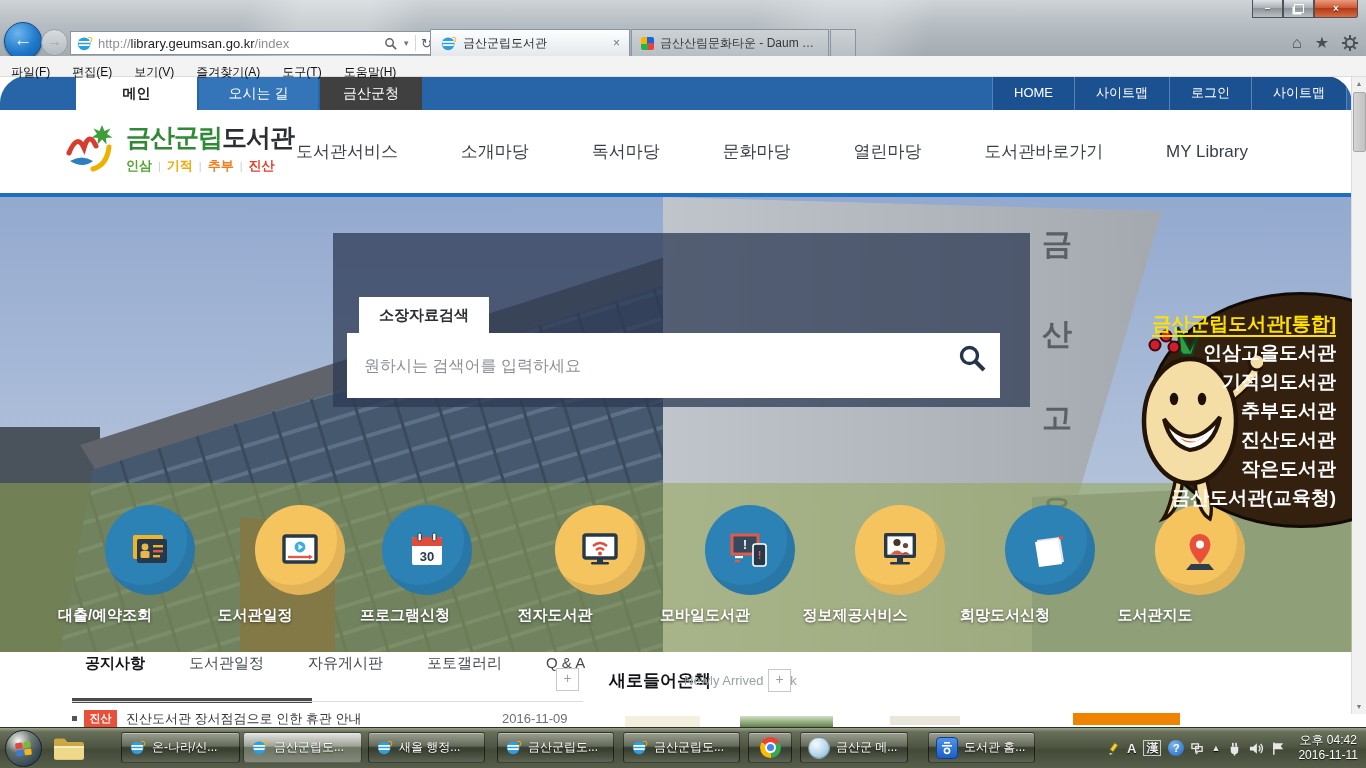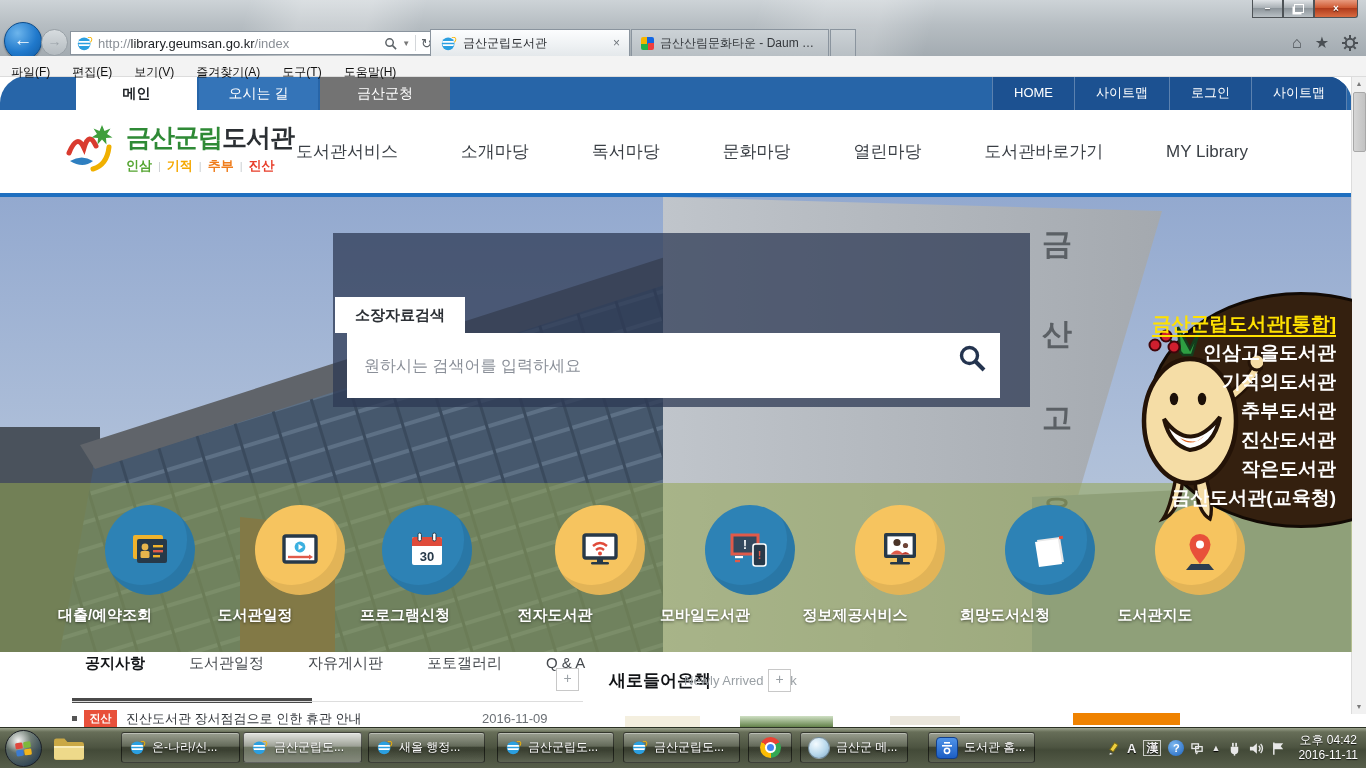--- a/index.html
+++ b/index.html
@@ -43,21 +43,21 @@
     background:conic-gradient(#1266e3 0 25%,#ef3e3e 0 50%,#24b24a 0 75%,#f5b500 0);}
   .menubar{position:absolute;top:56px;left:0;width:1366px;height:20px;background:#f3f3f3;
     border-bottom:1px solid #dcdcdc;display:flex;align-items:center;font-size:12px;color:#111;z-index:4;}
   .menu-item{padding:0 11px;margin-top:12px;}
   
   .page{position:absolute;top:76px;left:0;width:1352px;height:652px;background:#fff;overflow:hidden;border-radius:27px;}
   .bluebar{position:absolute;top:0;left:0;width:1352px;height:34px;background:#2765a8;}
   .bb-tab{position:absolute;top:0;height:34px;line-height:34px;text-align:center;color:#fff;font-size:14px;}
   .bb-main{left:76px;width:121px;background:#fff;color:#1e2226;font-weight:bold;}
   .bb-t2{left:199px;width:119px;background:#3474b8;}
-  .bb-t3{left:320px;width:130px;background:#737373;}
+  .bb-t3{left:320px;width:102px;background:#404040;}
   .bb-right{position:absolute;left:992px;top:0;height:34px;display:flex;background:#1c5191;}
   .bb-link{line-height:34px;padding:0 21px;color:#fff;font-size:13px;border-left:1px solid rgba(255,255,255,.28);}
   .bb-link:last-child{border-right:1px solid rgba(255,255,255,.28);}
   .siteheader{position:absolute;top:34px;left:0;width:1352px;height:83px;background:#fff;}
   .logo{position:absolute;left:62px;top:11px;display:flex;align-items:center;gap:10px;}
   .logo-l1{font-size:25px;letter-spacing:-1px;}
   .logo-green{color:#2f8a36;font-weight:bold;}
   .logo-dark{color:#2b2f33;font-weight:bold;}
   .logo-l2{margin-top:3px;font-size:13px;font-weight:bold;display:flex;gap:6px;align-items:center;}
   .lt-sep{color:#c9cdd1;font-weight:normal;font-size:11px;}
@@ -66,21 +66,21 @@
     justify-content:space-between;font-size:17px;color:#3a3f45;font-weight:500;}
   .blueline{position:absolute;top:117px;left:0;width:1352px;height:4px;background:#1e6fc0;}
   
   .hero{position:absolute;top:121px;left:0;width:1352px;height:455px;overflow:hidden;
     background:linear-gradient(180deg,#93a9cf 0%,#aebfd9 55%,#c0cbd8 100%);}
   .hero svg.bldg{position:absolute;inset:0;}
   .green-band{position:absolute;left:0;top:286px;width:1352px;height:169px;
     background:rgba(148,166,82,.55);z-index:2;}
   .search-panel{position:absolute;left:333px;top:36px;width:697px;height:174px;
     background:rgba(44,57,83,.74);z-index:4;}
-  .search-tab{position:absolute;left:2px;top:64px;width:130px;height:36px;background:#fff;
+  .search-tab{position:absolute;left:26px;top:64px;width:130px;height:36px;background:#fff;
     font-size:15px;font-weight:bold;color:#2b2f34;text-align:center;line-height:36px;}
   .search-row{position:absolute;left:14px;top:100px;width:653px;height:65px;background:#fff;}
   .search-row input{position:absolute;left:0;top:0;width:100%;height:100%;border:none;outline:none;
     padding:0 60px 0 17px;font-size:16px;color:#333;box-sizing:border-box;font-family:inherit;}
   .search-row input::placeholder{color:#8a8f98;}
   .search-btn{position:absolute;right:14px;top:11px;width:28px;height:28px;}
   .qi{position:absolute;top:308px;width:90px;height:90px;border-radius:50%;z-index:6;
     display:flex;align-items:center;justify-content:center;box-shadow:inset -8px -10px 0 rgba(0,0,0,.08);}
   .qi-blue{background:#2d82b5;}
   .qi-yellow{background:#f6c45f;}
@@ -103,21 +103,21 @@
     font-size:14px;line-height:19px;text-align:center;background:#fff;}
   .pb1{left:556px;top:16px;}
   .pb2{left:768px;top:17px;}
   .board-line{position:absolute;left:72px;top:49px;width:511px;height:1px;background:#ddd;}
   .board-line-dark{position:absolute;left:72px;top:46px;width:240px;height:5px;background:#4a4a4a;}
   .notice-row{position:absolute;left:72px;top:57px;width:511px;height:19px;display:flex;align-items:center;font-size:13px;}
   .notice-bullet{width:5px;height:5px;background:#555;margin-right:7px;flex:none;}
   .notice-badge{width:33px;height:17px;background:#e8503a;color:#fff;font-size:11px;font-weight:bold;
     text-align:center;line-height:17px;margin-right:9px;flex:none;}
   .notice-title{color:#33373c;}
-  .notice-date{position:absolute;left:410px;color:#6b7075;}
+  .notice-date{position:absolute;left:430px;color:#6b7075;}
   .nb-title{position:absolute;left:609px;top:17px;font-size:17px;font-weight:bold;color:#121417;}
   .nb-sub{position:absolute;left:684px;top:21px;font-size:13px;color:#9aa0a5;}
   .cover{position:absolute;top:64px;}
   
   .vscroll{position:absolute;right:0;top:76px;width:14px;height:638px;background:#f1f1f1;border-left:1px solid #dcdcdc;}
   .vs-btn{position:absolute;left:0;width:14px;height:15px;color:#7a7a7a;font-size:7px;text-align:center;line-height:15px;}
   .vs-up{top:0;}
   .vs-down{bottom:0;}
   .vs-thumb{position:absolute;left:1px;top:16px;width:11px;height:58px;background:linear-gradient(90deg,#d5d5d5,#c2c2c2);
     border:1px solid #a8a8a8;border-radius:2px;}

